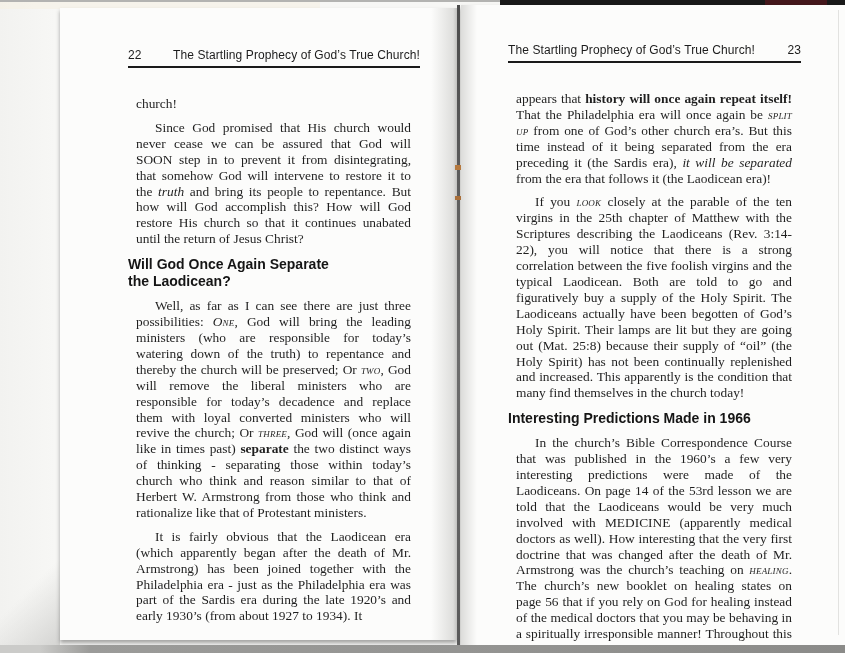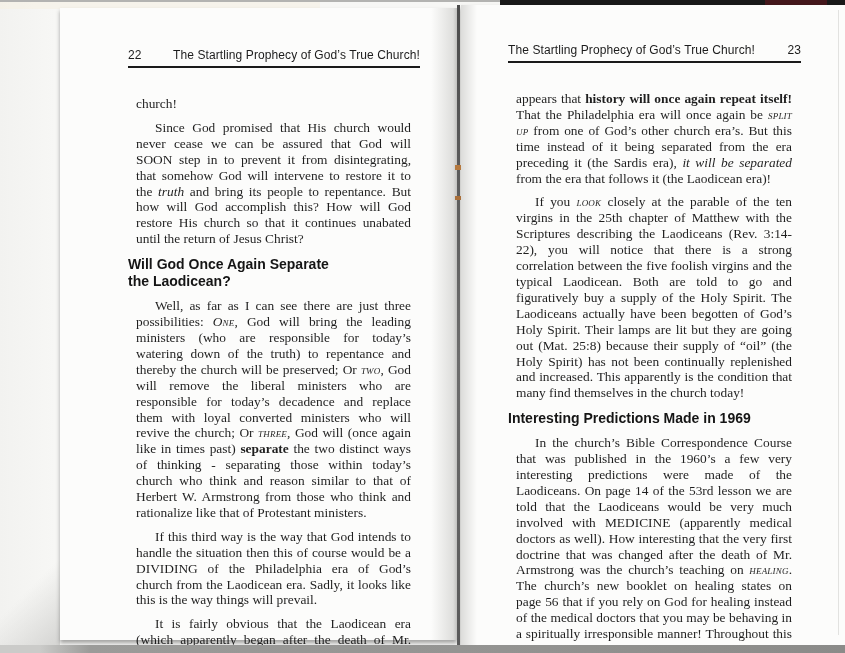--- a/index.html
+++ b/index.html
@@ -69,37 +69,36 @@
       <span>The Startling Prophecy of God’s True Church!</span>
     </div>
     <div class="pbody">
         <p class="para"><span>church!</span></p>
         <p class="para indent"><span>Since God promised that His church would never cease we can be assured that God will SOON step in to prevent it from disintegrating, that somehow God will intervene to restore it to the </span><span class="seg-i">truth</span><span> and bring its people to repentance. But how will God accomplish this? How will God restore His church so that it continues unabated until the return of Jesus Christ?</span></p>
         <div class="heading">
           <div>Will God Once Again Separate</div>
           <div>the Laodicean?</div>
         </div>
         <p class="para indent"><span>Well, as far as I can see there are just three possibilities: </span><span class="seg-sc">One</span><span>, God will bring the leading ministers (who are responsible for today’s watering down of the truth) to repentance and thereby the church will be preserved; Or </span><span class="seg-sc">two</span><span>, God will remove the liberal ministers who are responsible for today’s decadence and replace them with loyal converted ministers who will revive the church; Or </span><span class="seg-sc">three</span><span>, God will (once again like in times past) </span><span class="seg-b">separate</span><span> the two distinct ways of thinking - separating those within today’s church who think and reason similar to that of Herbert W. Armstrong from those who think and rationalize like that of Protestant ministers.</span></p>
-        <p class="para indent"><span>If this third way is the way that God intends to handle the situation then this of course would be a DIVIDING of the Philadelphia era of God’s church from the Laodicean era. Sadly, it looks like this is the way things will prevail.</span></p>
         <p class="para indent"><span>It is fairly obvious that the Laodicean era (which apparently began after the death of Mr. Armstrong) has been joined together with the Philadelphia era - just as the Philadelphia era was part of the Sardis era during the late 1920’s and early 1930’s (from about 1927 to 1934). It</span></p>
       </div>
     <div class="gutter-shadow-left"></div>
   </div>
 
   <div class="page page-right">
     <div class="gutter-shadow-right"></div>
     <div class="running-head">
       <span>The Startling Prophecy of God’s True Church!</span>
       <span>23</span>
     </div>
     <div class="pbody">
         <p class="para"><span>appears that </span><span class="seg-b">history will once again repeat itself!</span><span> That the Philadelphia era will once again be </span><span class="seg-sc">split up</span><span> from one of God’s other church era’s. But this time instead of it being separated from the era preceding it (the Sardis era), </span><span class="seg-i">it will be separated</span><span> from the era that follows it (the Laodicean era)!</span></p>
         <p class="para indent"><span>If you </span><span class="seg-sc">look</span><span> closely at the parable of the ten virgins in the 25th chapter of Matthew with the Scriptures describing the Laodiceans (Rev. 3:14-22), you will notice that there is a strong correlation between the five foolish virgins and the typical Laodicean. Both are told to go and figuratively buy a supply of the Holy Spirit. The Laodiceans actually have been begotten of God’s Holy Spirit. Their lamps are lit but they are going out (Mat. 25:8) because their supply of “oil” (the Holy Spirit) has not been continually replenished and increased. This apparently is the condition that many find themselves in the church today!</span></p>
         <div class="heading">
-          <div>Interesting Predictions Made in 1969</div>
+          <div>Interesting Predictions Made in 1966</div>
         </div>
         <p class="para indent"><span>In the church’s Bible Correspondence Course that was published in the 1960’s a few very interesting predictions were made of the Laodiceans. On page 14 of the 53rd lesson we are told that the Laodiceans would be very much involved with MEDICINE (apparently medical doctors as well). How interesting that the very first doctrine that was changed after the death of Mr. Armstrong was the church’s teaching on </span><span class="seg-sc">healing</span><span>. The church’s new booklet on healing states on page 56 that if you rely on God for healing instead of the medical doctors that you may be behaving in a spiritually irresponsible manner! Throughout this booklet we are encouraged to seek out medicine and medical doctors.</span></p>
       </div>
   </div>
 
   <div class="gutter-line"></div>
   <div class="gutter-mark-1"></div>
   <div class="gutter-mark-2"></div>
   <div class="right-edge-line"></div>
 

